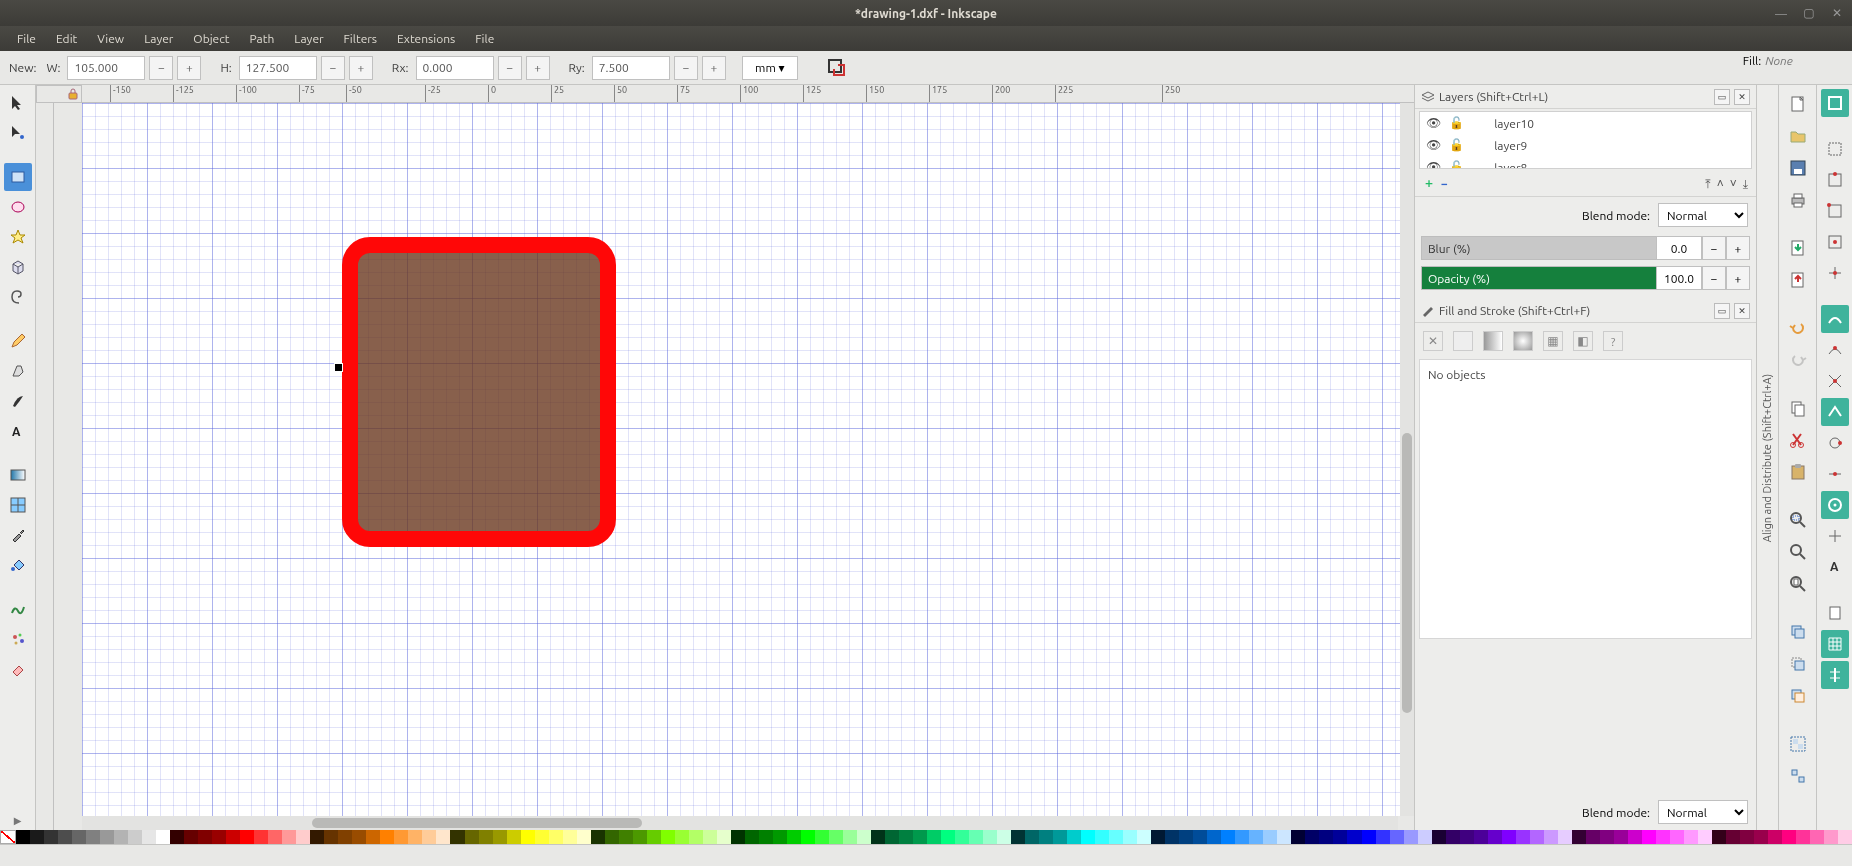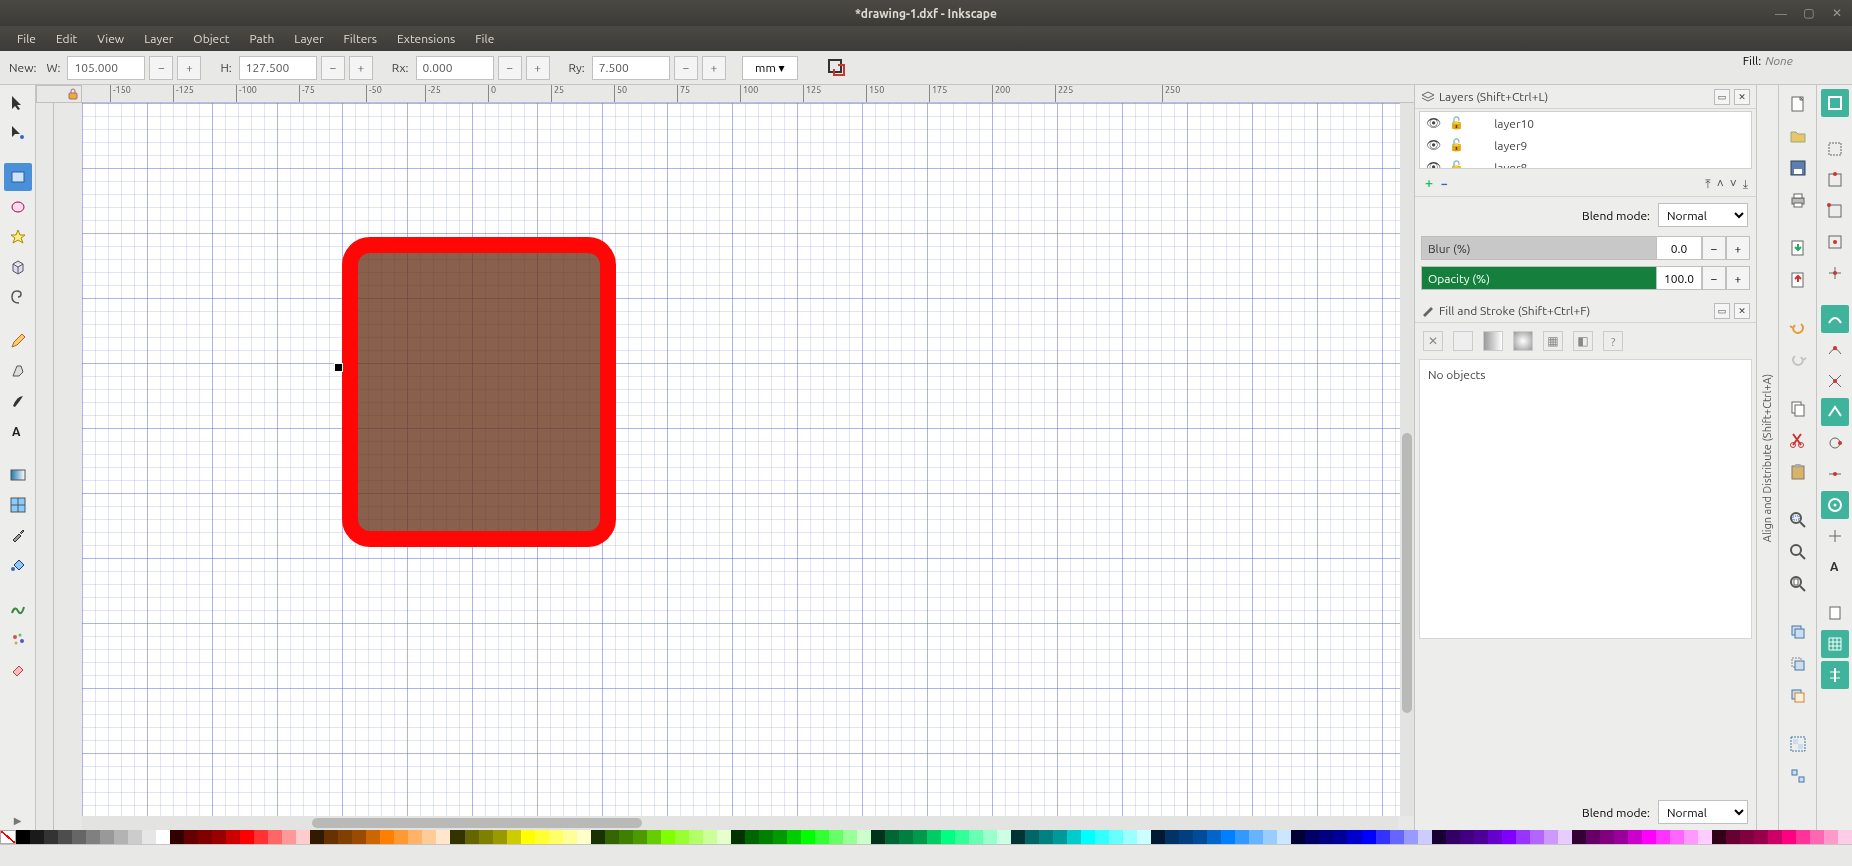--- a/index.html
+++ b/index.html
@@ -268,21 +268,21 @@
         <svg width="12" height="12">
           <rect x="2" y="5" width="8" height="6" fill="#e8b030" stroke="#a67" rx="1"></rect>
           <path d="M4 5 V3 a2 2 0 0 1 4 0 V5" fill="none" stroke="#a67"></path>
         </svg>
       </div>
     <div class="ruler-top" id="ruler-top">
         <div class="rt-tick" style="left: 28px;">-150</div>
         <div class="rt-tick" style="left: 91px;">-125</div>
         <div class="rt-tick" style="left: 154px;">-100</div>
         <div class="rt-tick" style="left: 217px;">-75</div>
-        <div class="rt-tick" style="left: 284px;">-50</div>
+        <div class="rt-tick" style="left: 264px;">-50</div>
         <div class="rt-tick" style="left: 343px;">-25</div>
         <div class="rt-tick" style="left: 406px;">0</div>
         <div class="rt-tick" style="left: 469px;">25</div>
         <div class="rt-tick" style="left: 532px;">50</div>
         <div class="rt-tick" style="left: 595px;">75</div>
         <div class="rt-tick" style="left: 658px;">100</div>
         <div class="rt-tick" style="left: 721px;">125</div>
         <div class="rt-tick" style="left: 784px;">150</div>
         <div class="rt-tick" style="left: 847px;">175</div>
         <div class="rt-tick" style="left: 910px;">200</div>

